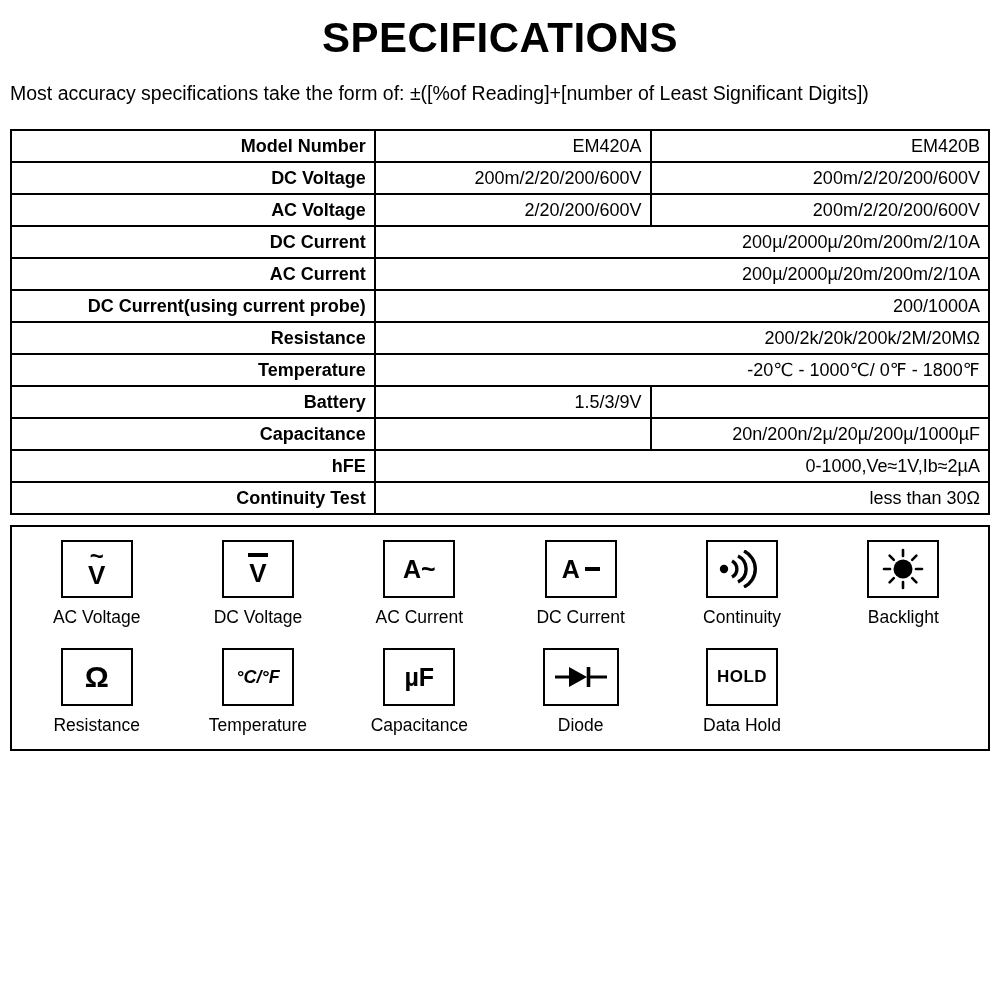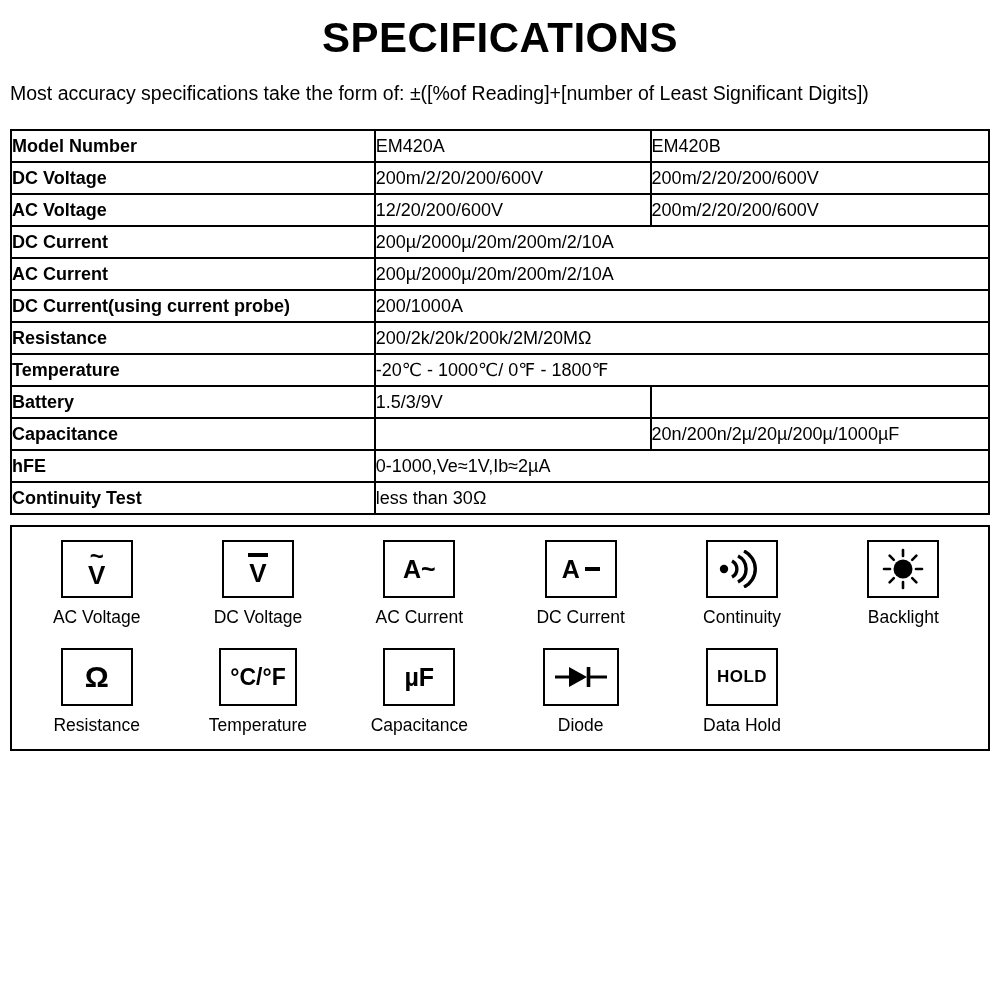--- a/index.html
+++ b/index.html
@@ -15,22 +15,22 @@
     margin: 6px 0 16px; letter-spacing: 0.5px;
   }
 
   .intro { font-size: 19.5px; line-height: 31px; margin: 0; }
 
   table.spec {
     border-collapse: collapse; width: 980px; margin-top: 20px;
     table-layout: fixed;
   }
   .spec td {
-    border: 2px solid #000; height: 32px; text-align: left;
-    font-size: 18px; padding: 1px 0; vertical-align: middle;
+    border: 2px solid #000; height: 32px; text-align: right;
+    font-size: 18px; padding: 1px 8px; vertical-align: middle;
     overflow: hidden; white-space: nowrap;
   }
   .spec td.lbl { font-weight: 700; }
 
   .legend {
     width: 980px; border: 2px solid #000; margin-top: 10px;
     padding: 13px 4px 13px;
   }
   .legend-row {
     display: grid; grid-template-columns: repeat(6, 1fr);
@@ -44,21 +44,21 @@
     font-weight: 700; font-size: 25px; padding: 0 9px; background: #fff;
   }
   .symbox.col { flex-direction: column; }
   .llabel { font-size: 17.5px; margin-top: 9px; }
 
   .mark { display: block; font-size: 24px; line-height: 12px; height: 12px; font-weight: 700; }
   .vbase { display: block; font-size: 26px; line-height: 26px; font-weight: 700; }
   .barline { display: block; width: 20px; height: 4px; background: #000; margin-bottom: 3px; }
   .dash { display: inline-block; width: 15px; height: 4px; background: #000; margin-left: 5px; }
   .smalltext { font-size: 17px; letter-spacing: 0.5px; }
-  .degtext { font-size: 23px; }
+  .degtext { font-size: 18px; font-style: italic; }
   .omegatext { font-size: 30px; }
   .mutext { font-size: 25px; }
 </style>
 </head>
 <body>
 
 <div class="page">
 
   <h1 class="title">SPECIFICATIONS</h1>
 
@@ -76,21 +76,21 @@
         <td class="val">EM420A</td>
         <td class="val">EM420B</td>
       </tr>
       <tr>
         <td class="lbl">DC Voltage</td>
         <td class="val">200m/2/20/200/600V</td>
         <td class="val">200m/2/20/200/600V</td>
       </tr>
       <tr>
         <td class="lbl">AC Voltage</td>
-        <td class="val">12/20/200/600V</td>
+        <td class="val">2/20/200/600V</td>
         <td class="val">200m/2/20/200/600V</td>
       </tr>
       <tr>
         <td class="lbl">DC Current</td>
         <td class="val" colspan="2">200µ/2000µ/20m/200m/2/10A</td>
       </tr>
       <tr>
         <td class="lbl">AC Current</td>
         <td class="val" colspan="2">200µ/2000µ/20m/200m/2/10A</td>
       </tr>

